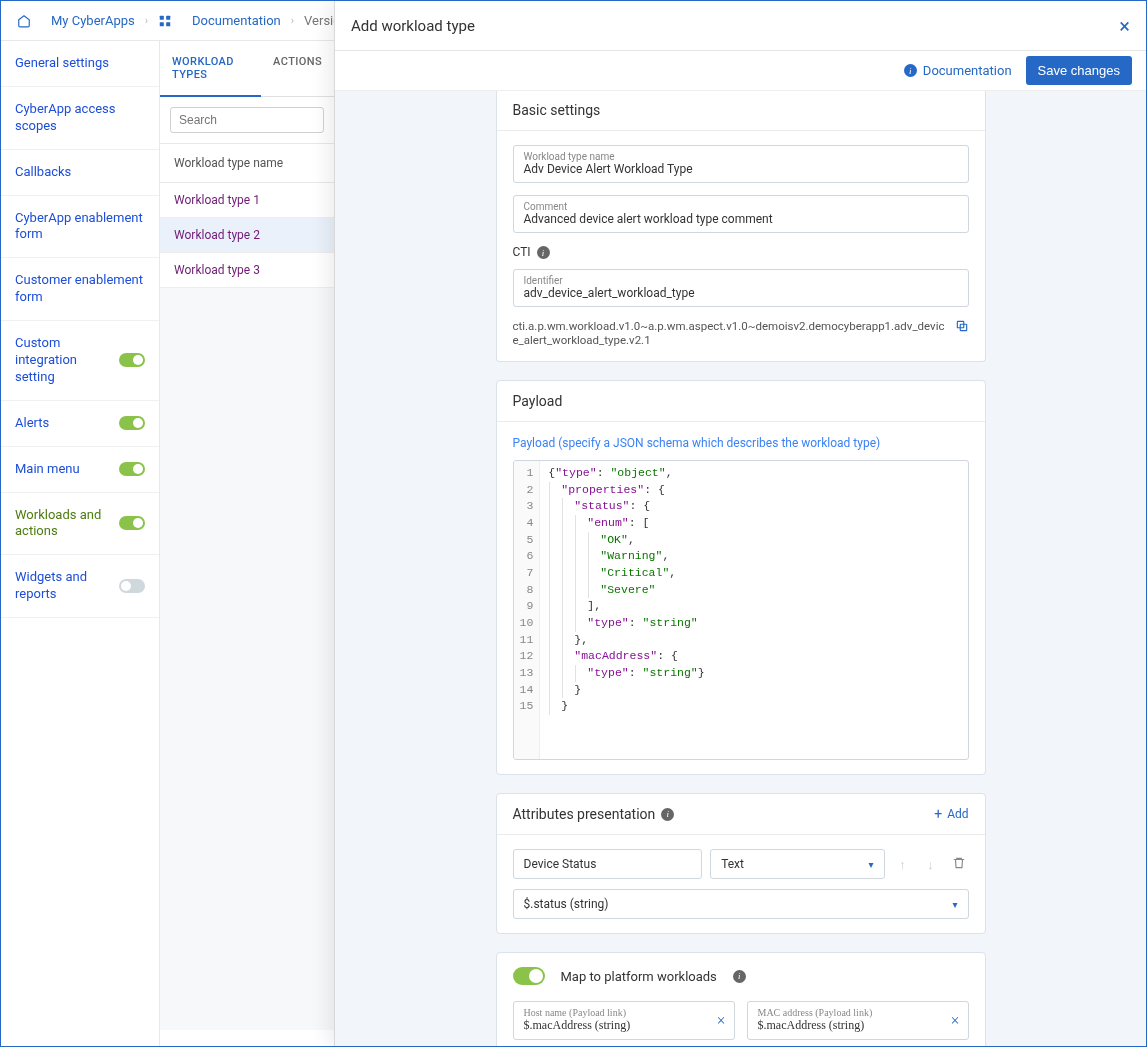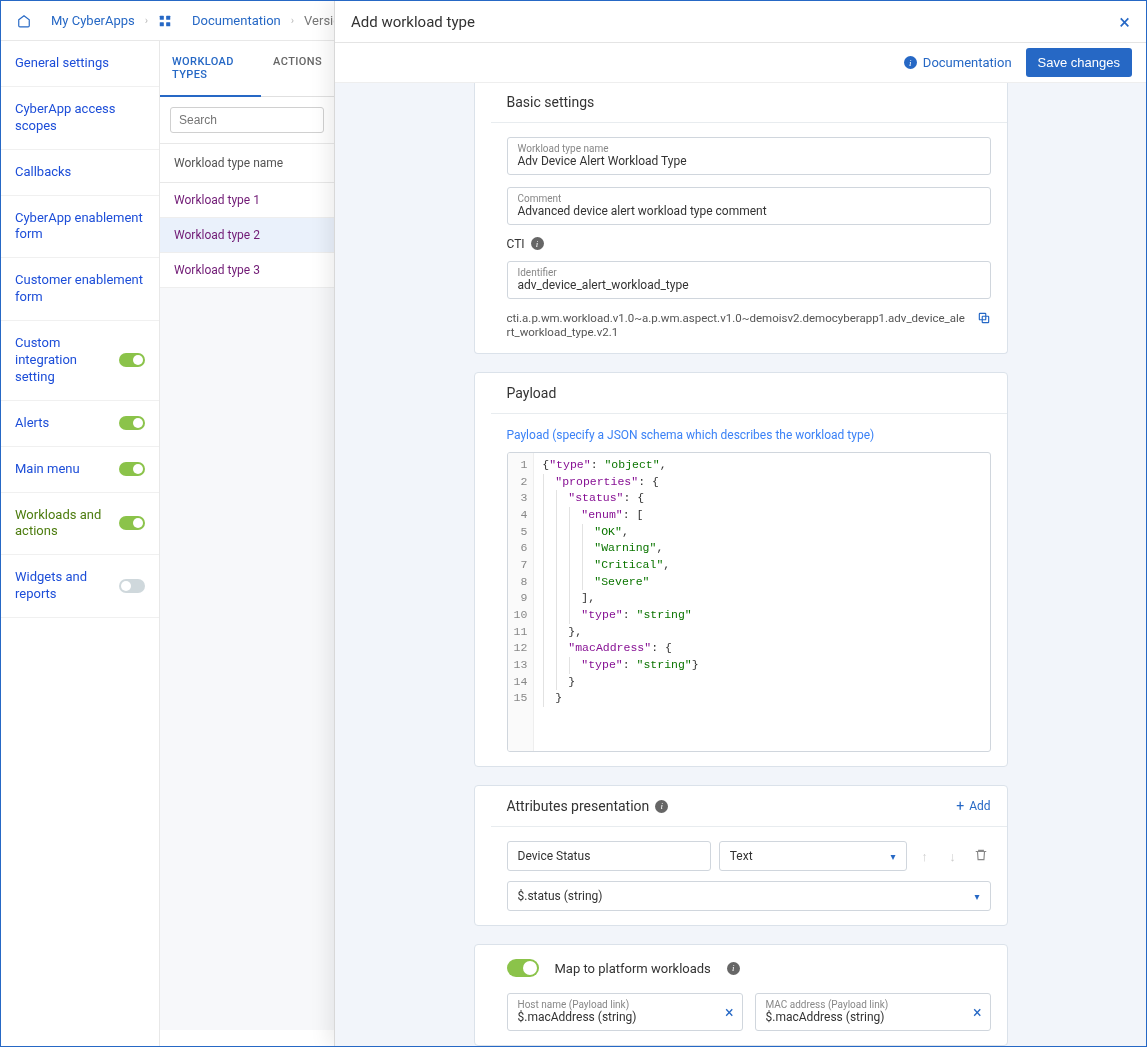--- a/index.html
+++ b/index.html
@@ -30,35 +30,35 @@
 .tabbar .tab { padding: 14px 12px; font-size: 11px; letter-spacing: 0.4px; color: #666; font-weight: 500; }
 .tabbar .tab.active { color: #2668c5; border-bottom: 2px solid #2668c5; margin-bottom:-1px; }
 .searchwrap { padding: 10px; border-bottom: 1px solid #e8e8e8; background:#fff; }
 .searchwrap input { width: 100%; padding: 5px 8px; border: 1px solid #d0d0d0; border-radius: 3px; font-size: 12px; }
 .listhead { padding: 12px 14px; font-size: 12px; color: #555; background:#fff; border-bottom:1px solid #e8e8e8; }
 .listrow { padding: 10px 14px; font-size: 12px; color: #701a75; border-bottom: 1px solid #eee; background:#fff; }
 .listrow.sel { background: #eaf1fb; }
 
 
 .modal { position: absolute; top: 0; left: 333px; right: 0; bottom: 0; background: #fff; border-left: 1px solid #d8d8d8; display: flex; flex-direction: column; box-shadow: -6px 0 18px rgba(0,0,0,0.08); }
-.modal-head { height: 42px; display: flex; align-items: center; padding: 0 16px; border-bottom: 1px solid #e4e4e4; justify-content: space-between; }
+.modal-head { height: 50px; display: flex; align-items: center; padding: 0 16px; border-bottom: 1px solid #e4e4e4; justify-content: space-between; }
 .modal-head h1 { font-size: 15px; font-weight: 400; color: #333; }
 .close-x { font-size: 20px; color: #2668c5; cursor: pointer; line-height: 1; }
 .modal-toolbar { height: 40px; display: flex; align-items: center; justify-content: flex-end; padding: 0 14px; gap: 14px; border-bottom: 1px solid #eee; }
 .btn-primary { background: #2668c5; color: #fff; border: none; padding: 7px 12px; border-radius: 3px; font-size: 13px; cursor: pointer; }
 .doc-link { color: #2668c5; font-size: 13px; display: flex; align-items: center; gap: 6px; }
 .modal-body { flex: 1; overflow-y: auto; background: #f2f5fa; padding: 0 0 30px 0; }
-.panel { width: 534px; margin: 0 auto 18px auto; background: #fff; border: 1px solid #dbe2ea; border-radius: 4px; padding-left: 16px; }
+.panel { width: 490px; margin: 0 auto 18px auto; background: #fff; border: 1px solid #dbe2ea; border-radius: 4px; }
 .panel-h { padding: 12px 16px; border-bottom: 1px solid #e8ecef; font-size: 14px; color: #333; display:flex; justify-content:space-between; align-items:center;}
 .panel-b { padding: 14px 16px; }
 .fld { border: 1px solid #d0d6dd; border-radius: 3px; padding: 5px 10px 6px 10px; margin-bottom: 12px; position: relative; }
 .fld .lab { font-size: 10px; color: #888; }
 .fld .val { font-size: 12px; color: #333; }
 .fld .clr { position:absolute; right:8px; top:50%; transform:translateY(-50%); color:#2668c5; font-size:16px; cursor:pointer; }
-.section-label { font-size: 12px; color: #333; margin: 6px 0 10px 0; display:flex; align-items:flex-start; gap:6px;}
+.section-label { font-size: 12px; color: #333; margin: 6px 0 10px 0; display:flex; align-items:flex-end; gap:6px;}
 .cti-line { font-size: 11.5px; color: #555; margin-top: 6px; word-break: break-all; display:flex; align-items:flex-start; gap:8px;}
 .info-ic { width:13px; height:13px; border-radius:50%; background:#666; color:#fff; font-size:9px; display:inline-flex; align-items:center; justify-content:center; font-style: italic; font-family: serif;}
 .copy-ic svg{ width:14px; height:14px; }
 
 
 .codebox { border: 1px solid #d0d6dd; border-radius: 3px; font-family: "Courier New", monospace; font-size: 11.5px; display: flex; height: 300px; overflow:hidden; }
 .gutter { background: #fafafa; color: #888; padding: 4px 6px; text-align: right; border-right: 1px solid #eee; line-height: 1.45; white-space: pre; }
 .codearea { padding: 4px 8px; white-space: pre; line-height: 1.45; flex:1; overflow:auto;}
 .tok-key{color:#871094;} .tok-str{color:#0b7500;} .tok-punc{color:#333;} .tok-brace{color:#333;}
 .indent { display:inline-block; border-left:1px solid #e2e2e2; margin-left:1px; padding-left:11px; }
@@ -68,21 +68,21 @@
 .attr-row { display:flex; gap:8px; align-items:center; margin-bottom:10px;}
 .sel-input { flex:1; border:1px solid #d0d6dd; border-radius:3px; padding:7px 10px; font-size:12px; display:flex; justify-content:space-between; align-items:center;}
 .chev{font-size:10px; color:#2668c5;}
 .icon-btn { color:#999; width:20px; text-align:center; cursor:pointer;}
 .add-link{color:#2668c5; font-size:12px; display:flex; align-items:center; gap:5px; cursor:pointer;}
 
 
 .bigtoggle { width:32px; height:18px; border-radius:9px; background:#8bc34a; position:relative; }
 .bigtoggle::after{content:""; position:absolute; width:14px; height:14px; background:#fff; border-radius:50%; top:2px; right:2px;}
 .map-row{display:flex; align-items:center; gap:16px; margin-bottom:16px;}
-.map-fields{display:flex; gap:12px;}
+.map-fields{display:flex; gap:12px;font-family:Liberation Serif, serif;}
 .map-fields .fld{flex:1; margin-bottom:0;}
 
 .panel.first{border-top:none; border-top-left-radius:0; border-top-right-radius:0; margin-top:-1px;}
 </style>
 </head>
 <body>
 
 <div class="breadcrumb">
   <span class="crumb">
     <svg viewBox="0 0 24 24" fill="none" stroke="#2668c5" stroke-width="2">

